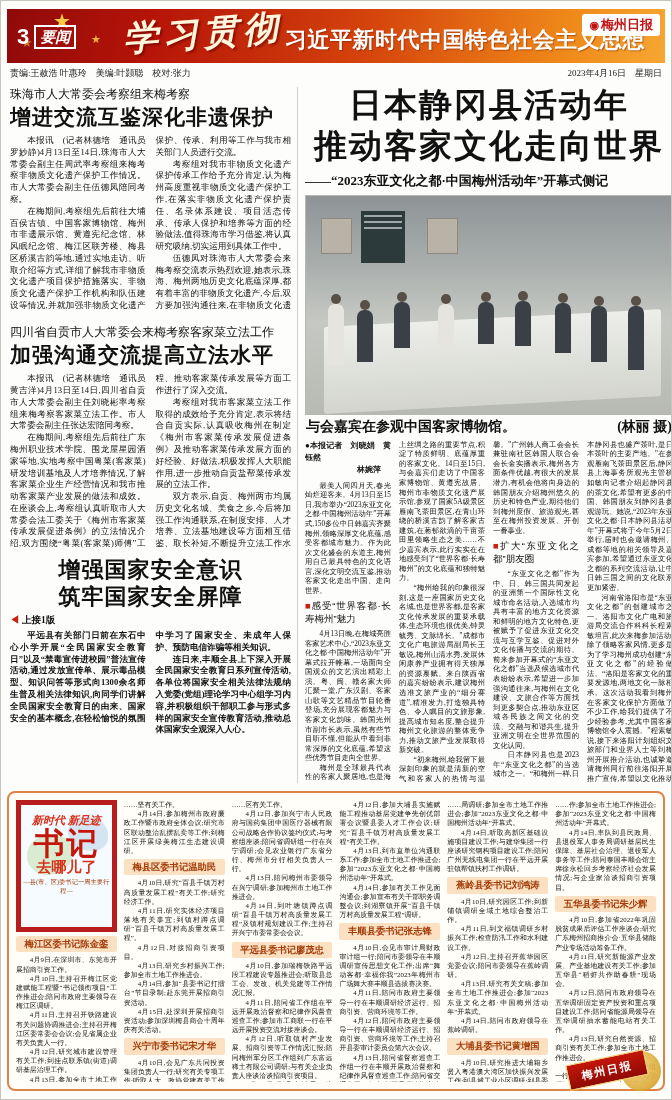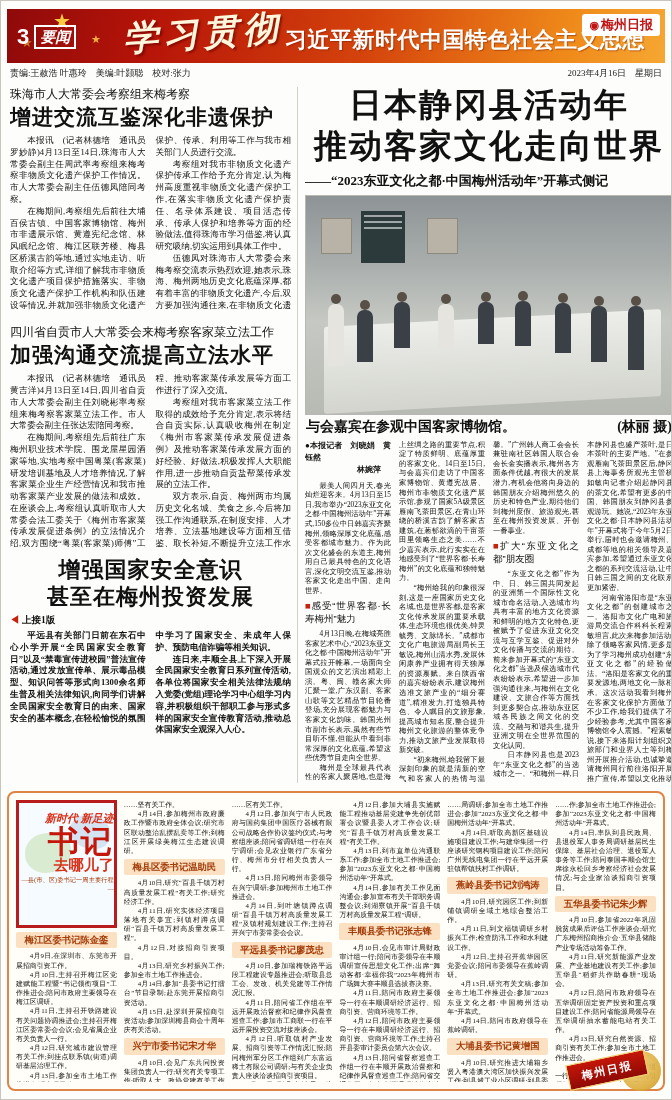--- a/index.html
+++ b/index.html
@@ -69,22 +69,22 @@
   
   .footer-box{position:absolute;left:6px;right:6px;top:790px;height:300px;border:2px solid #dd8446;
               border-radius:8px;background:#fffef8;padding:7px 7px;box-sizing:border-box;
               display:flex;gap:7px;overflow:hidden;}
   .fcol{flex:1;min-width:0;font-size:6.9px;line-height:1.33;text-align:justify;overflow:hidden;}
   .col-h{background:#fbe0c2;color:#a33c08;font-family:"Liberation Sans",sans-serif;font-weight:bold;
          font-size:9.3px;text-align:center;padding:2px 0;margin:4px 0 3px;border-radius:2px;white-space:nowrap;overflow:hidden;}
   .fcol p.ent{margin:0;text-indent:2em;}
   .fcol p.ent.cont{text-indent:0;}
   
-  .badge{position:relative;height:122px;margin:0 0 4px;background:#f6fbff;border:3px solid #b91c1c;
-         text-align:right;overflow:hidden;}
+  .badge{position:relative;height:122px;margin:0 0 4px;background:#f6fbff;border:5px solid #b91c1c;
+         text-align:center;overflow:hidden;}
   .badge .blob1{position:absolute;left:6px;top:30px;width:46px;height:40px;border-radius:50% 40% 55% 45%;background:#d9ecd2;}
   .badge .blob2{position:absolute;right:4px;top:12px;width:40px;height:34px;border-radius:45% 55% 40% 60%;background:#d4e4f2;}
   .badge .t1{position:relative;color:#d8321a;font-weight:bold;font-size:11px;font-style:italic;margin-top:8px;}
   .badge .t2{position:relative;color:#c3170b;font-size:31px;font-weight:bold;line-height:1.02;
              font-family:"Liberation Sans",sans-serif;letter-spacing:2px;}
   .badge .t3{position:relative;color:#d8321a;font-size:15px;font-weight:bold;line-height:1.15;}
   .badge .t4{position:relative;color:#a33c08;font-size:6.3px;margin-top:2px;}
   
   .stamp{position:absolute;right:8px;bottom:4px;width:96px;height:58px;pointer-events:none;}
   .stamp .coin{position:absolute;right:2px;bottom:4px;width:40px;height:40px;border-radius:50%;
@@ -141,21 +141,21 @@
             <p class="">本报讯　(记者林德培　通讯员黄吉洋)4月13日至14日,四川省自贡市人大常委会副主任刘晓彬率考察组来梅考察客家菜立法工作。市人大常委会副主任张达宏陪同考察。</p>
             <p class="">在梅期间,考察组先后前往广东梅州职业技术学院、围龙屋星园酒家等地,实地考察中国粤菜(客家菜)研发培训基地及人才培养情况,了解客家菜企业生产经营情况和我市推动客家菜产业发展的做法和成效。在座谈会上,考察组认真听取市人大常委会法工委关于《梅州市客家菜传承发展促进条例》的立法情况介绍,双方围绕“粤菜(客家菜)师傅”工程、推动客家菜传承发展等方面工作进行了深入交流。</p>
             <p class="">考察组对我市客家菜立法工作取得的成效给予充分肯定,表示将结合自贡实际,认真吸收梅州在制定《梅州市客家菜传承发展促进条例》及推动客家菜传承发展方面的好经验、好做法,积极发挥人大职能作用,进一步推动自贡盐帮菜传承发展的立法工作。</p>
             <p class="">双方表示,自贡、梅州两市均属历史文化名城、美食之乡,今后将加强工作沟通联系,在制度安排、人才培养、立法基地建设等方面相互借鉴、取长补短,不断提升立法工作水平,共同为地方立法高质量发展作出贡献。</p>
           </div>
       </div>
 
       <div class="article a3">
         <div class="headline">
           <span>增强国家安全意识</span><br>
-          <span>甚至在梅州投资发展</span>
+          <span>筑牢国家安全屏障</span>
         </div>
         <div class="cont-tag">
           <span class="arrow">◀</span>
           <span>上接1版</span>
         </div>
         <div class="a-body">
             <p class="">平远县有关部门日前在东石中心小学开展“全民国家安全教育日”以及“禁毒宣传进校园”普法宣传活动,通过发放宣传单、展示毒品模型、知识问答等形式向1300余名师生普及相关法律知识,向同学们讲解全民国家安全教育日的由来、国家安全的基本概念,在轻松愉悦的氛围中学习了国家安全、未成年人保护、预防电信诈骗等相关知识。</p>
             <p class="">连日来,丰顺全县上下深入开展全民国家安全教育日系列宣传活动,各单位将国家安全相关法律法规纳入党委(党组)理论学习中心组学习内容,并积极组织干部职工参与形式多样的国家安全宣传教育活动,推动总体国家安全观深入人心。</p>
           </div>
       </div>

